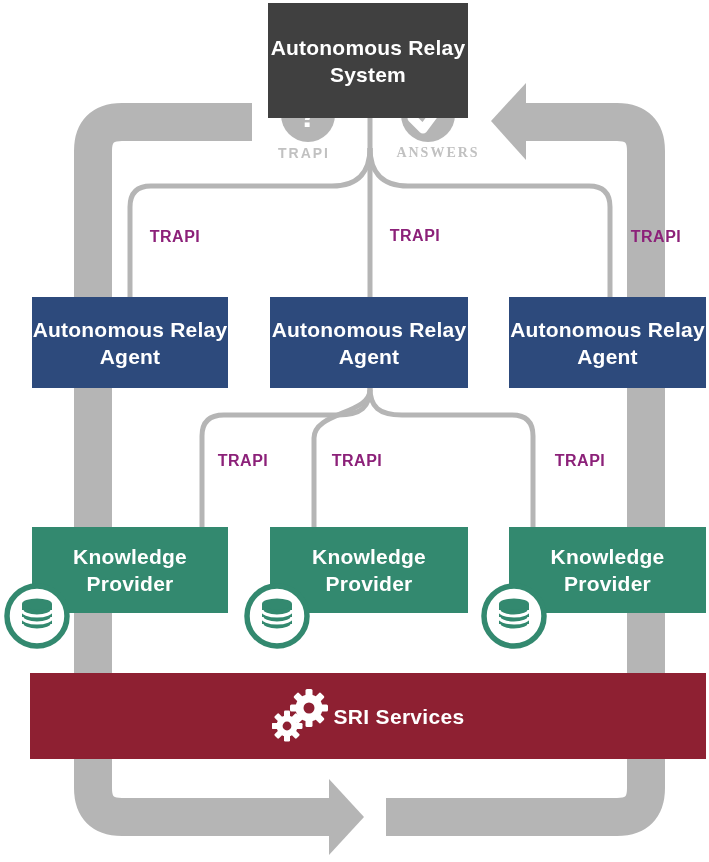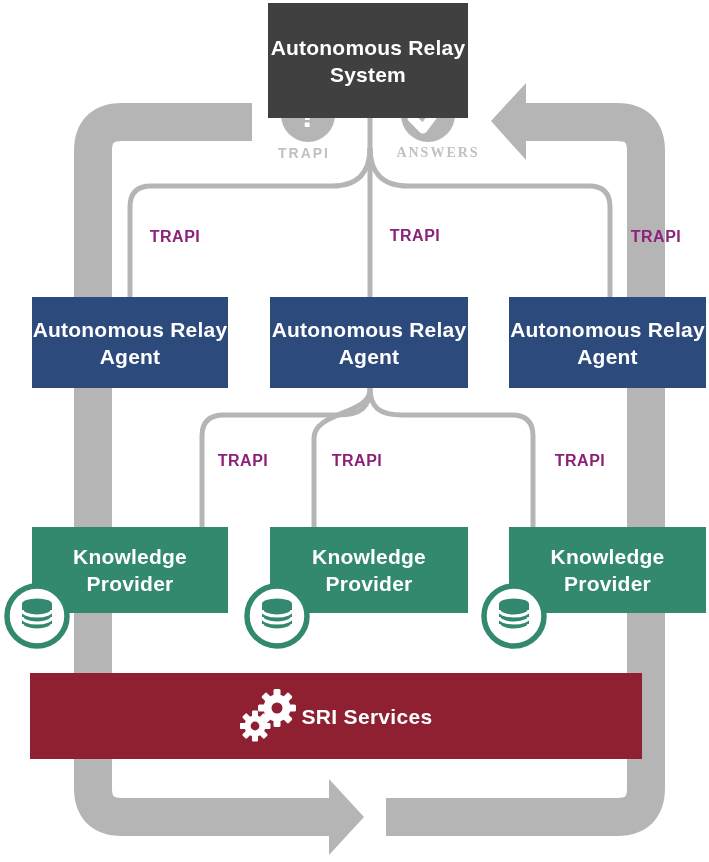--- a/index.html
+++ b/index.html
@@ -15,21 +15,21 @@
     letter-spacing:.2px;
   }
   .title-box{left:268px;top:3px;width:200px;height:115px;background:#404040;text-align:center;}
   .relay-1{left:32px; top:297px;width:196px;height:91px;background:#2D4A7C;}
   .relay-2{left:270px;top:297px;width:198px;height:91px;background:#2D4A7C;}
   .relay-3{left:509px;top:297px;width:197px;height:91px;background:#2D4A7C;}
   .kp-1{left:32px; top:527px;width:196px;height:86px;background:#33896F;}
   .kp-2{left:270px;top:527px;width:198px;height:86px;background:#33896F;}
   .kp-3{left:509px;top:527px;width:197px;height:86px;background:#33896F;}
   .sri-bar{
-    left:30px;top:673px;width:612px;height:86px;background:#8E2032;
+    left:30px;top:673px;width:676px;height:86px;background:#8E2032;
     flex-direction:row;gap:4px;
   }
   .sri-bar .label{font-size:21px;font-weight:700;letter-spacing:.3px;}
   
   .flow-circle{
     position:absolute;width:54px;height:54px;border-radius:50%;background:#B5B5B5;
     display:flex;align-items:center;justify-content:center;z-index:1;
   }
   .q-circle{left:281px;top:88px;}
   .a-circle{left:401px;top:88px;}

